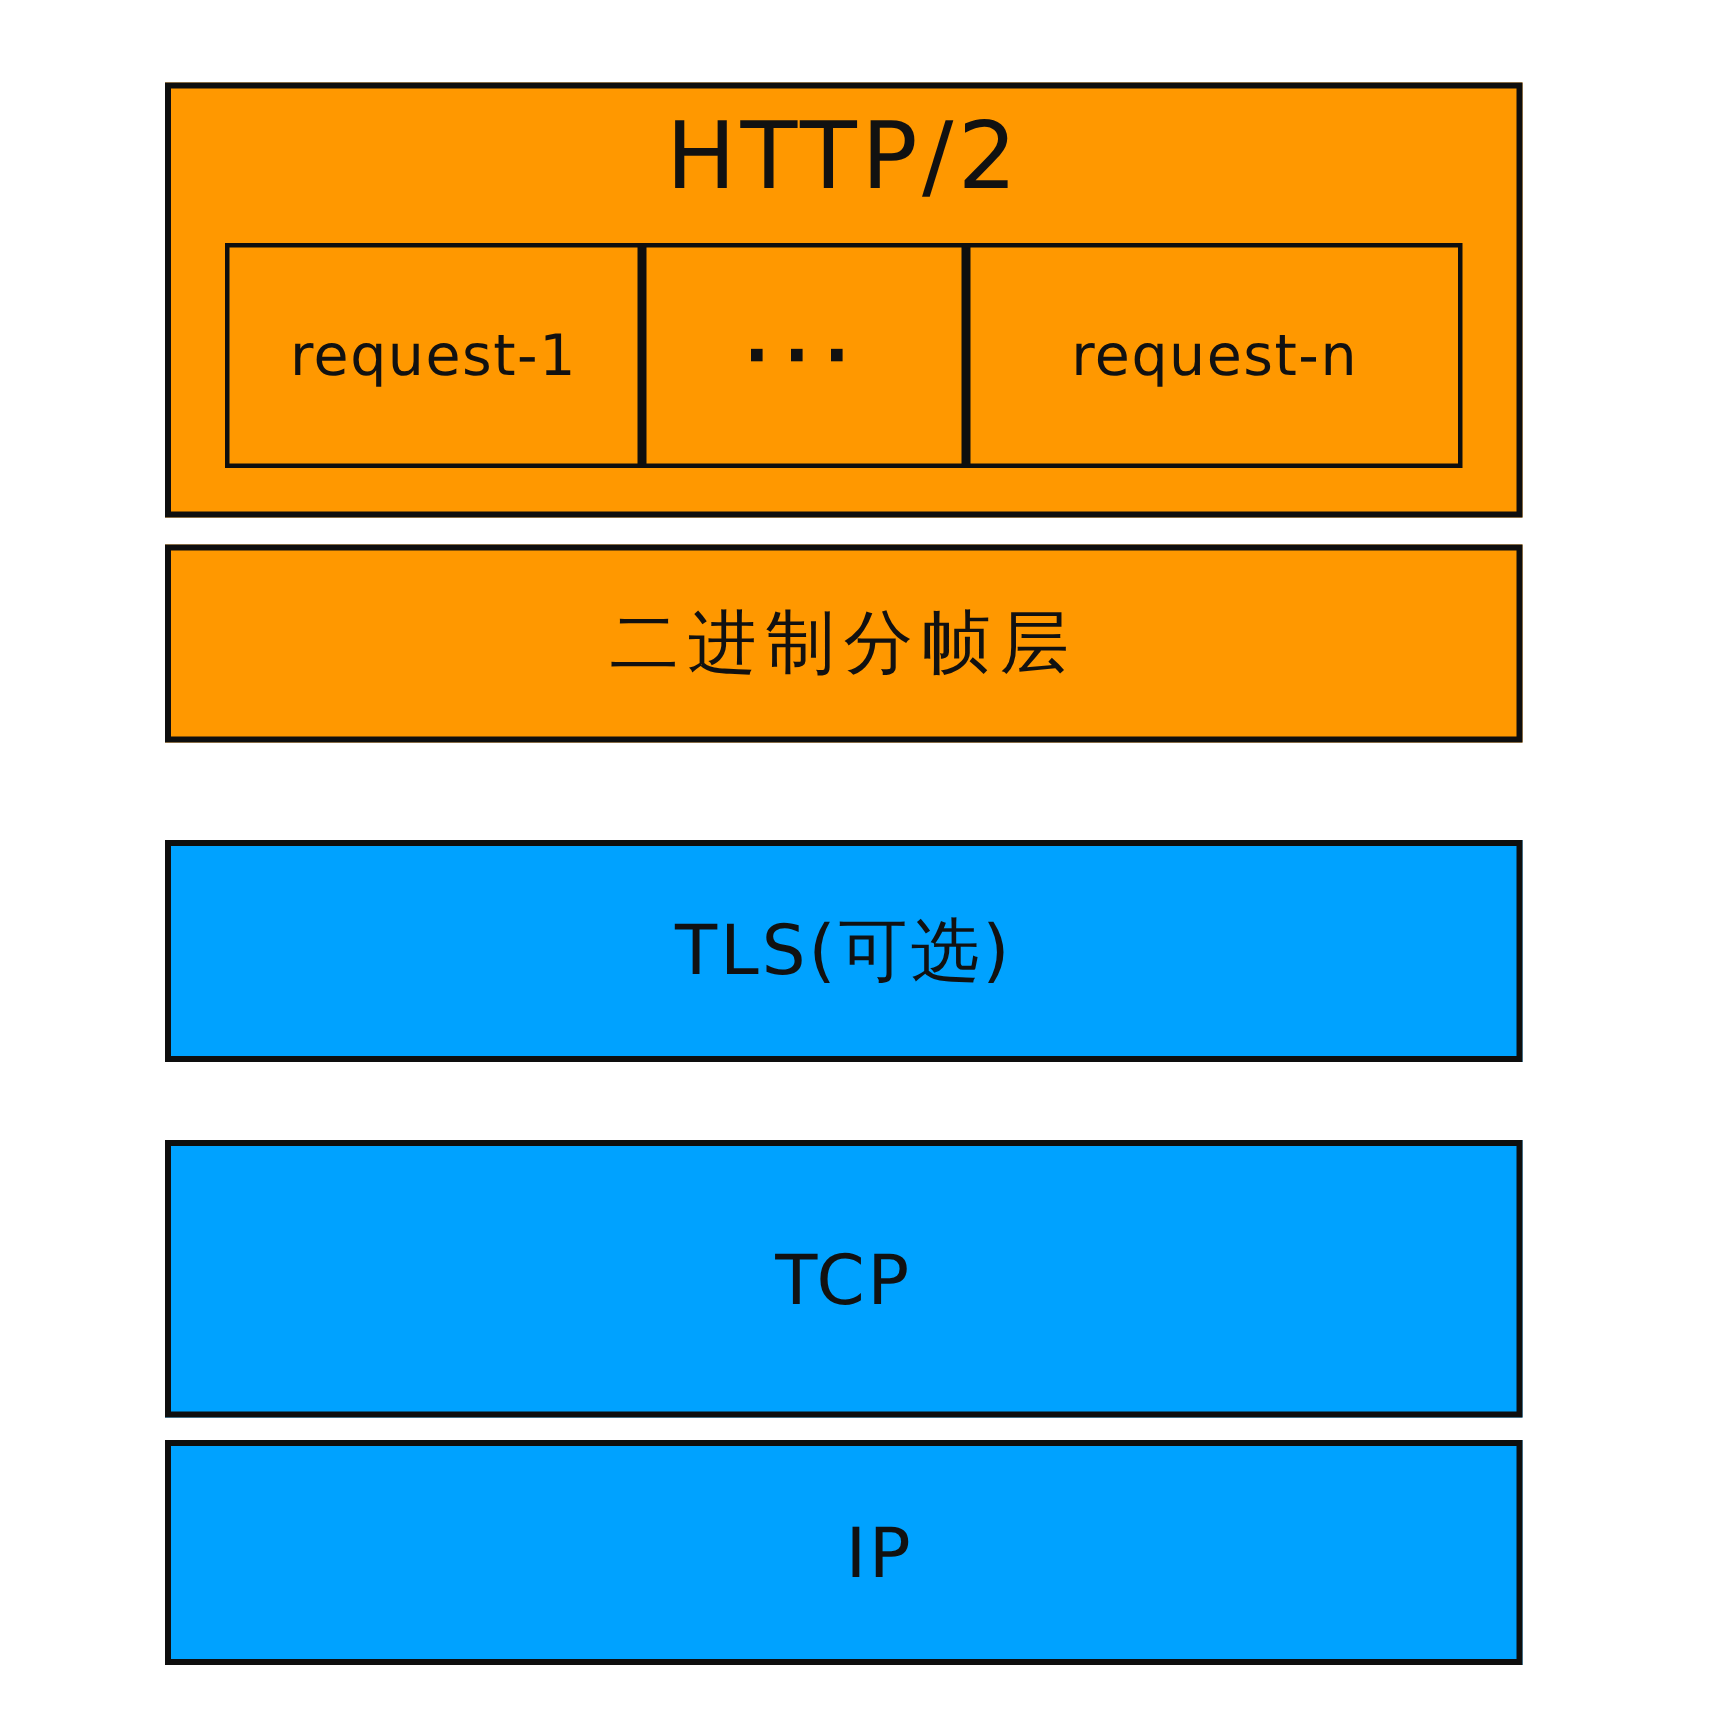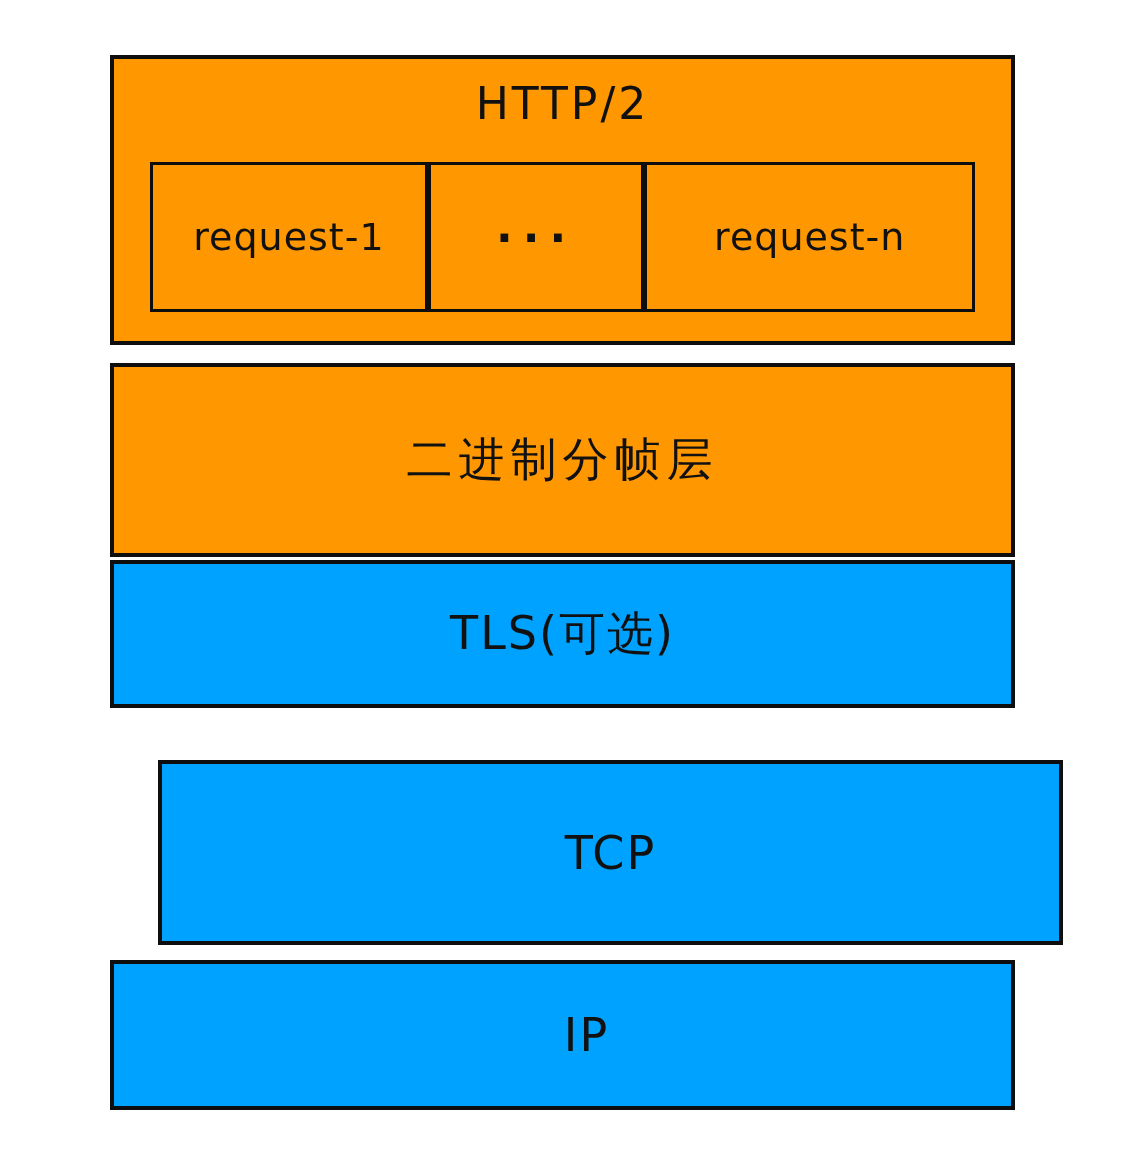--- a/index.html
+++ b/index.html
@@ -22,31 +22,31 @@
     box-sizing: border-box;
   }
   .layer-centered {
     display: flex;
     align-items: center;
     justify-content: center;
     font-size: 46px;
     letter-spacing: 2px;
   }
   #layer-http2     { top: 55px;  height: 290px; }
-  #layer-binary    { top: 363px; height: 194px; }
+  #layer-binary    { top: 363px; height: 132px; }
   #layer-tls       { top: 560px; height: 148px; }
-  #layer-tcp       { top: 760px; height: 185px; margin-left: 48px; }
+  #layer-tcp       { top: 760px; height: 185px; }
   #layer-ip        { top: 960px; height: 150px; }
 
   .http2-title {
     height: 88px;
     display: flex;
     align-items: center;
     justify-content: center;
-    font-size: 44px;
+    font-size: 62px;
     letter-spacing: 3px;
   }
   .sub-row {
     display: flex;
     justify-content: space-between;
     padding: 15px 36px;
     height: 150px;
   }
   .sub-box {
     border: 3px solid #0e0e0e;

